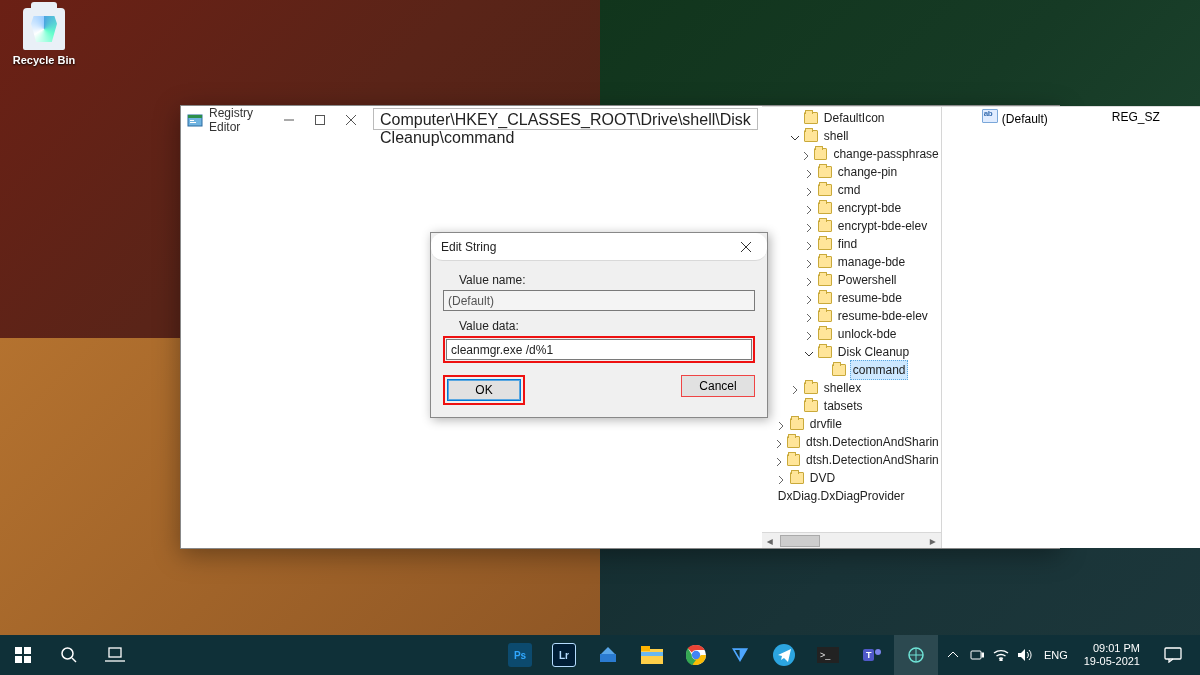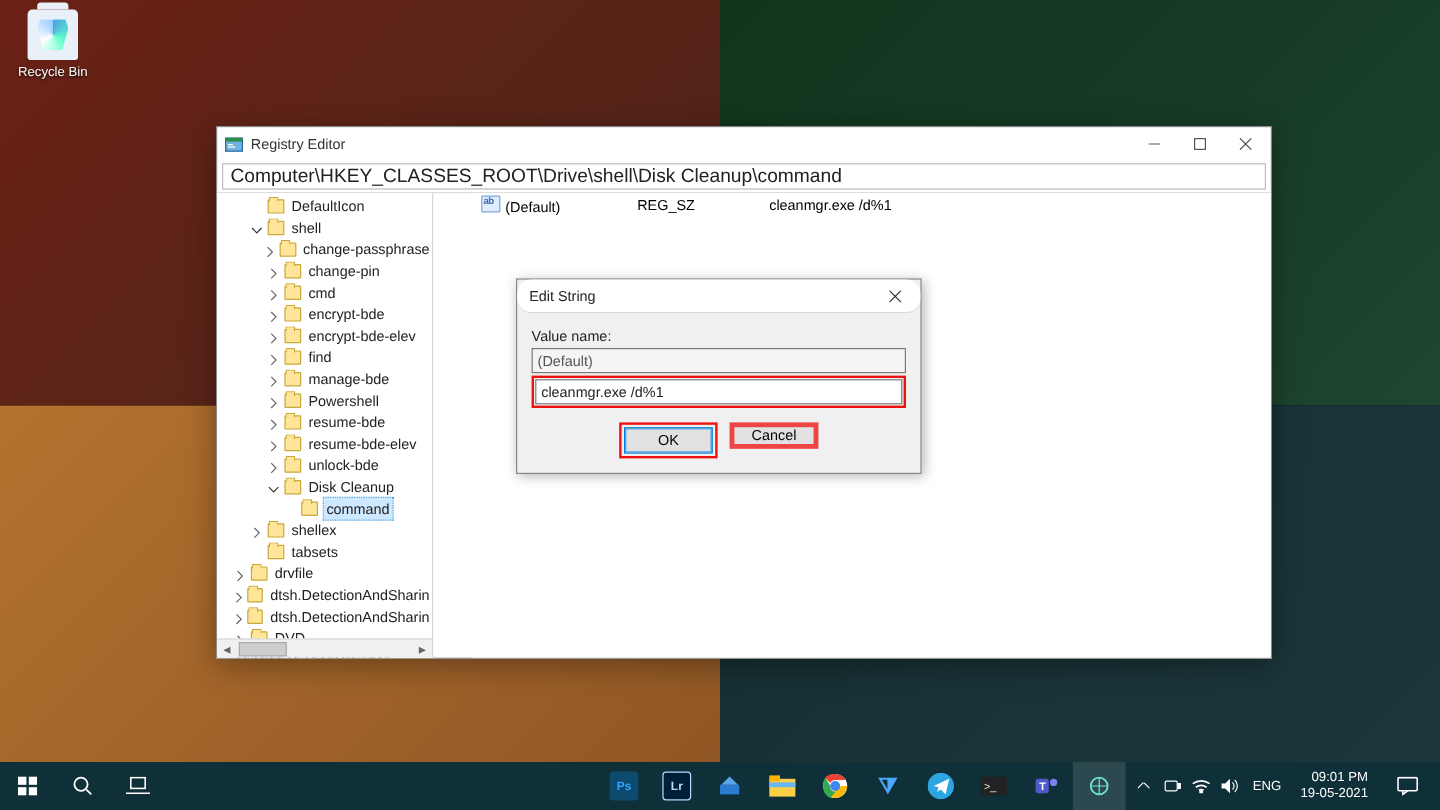--- a/index.html
+++ b/index.html
@@ -9,33 +9,33 @@
   .wallpaper {
     position: absolute; inset: 0;
     display: grid; grid-template-columns: 1fr 1fr; grid-template-rows: 1fr 1fr;
   }
   .wallpaper > div:nth-child(1){ background: linear-gradient(135deg,#6b2015,#5a2418,#4d2317); }
   .wallpaper > div:nth-child(2){ background: linear-gradient(135deg,#11351c,#163a25,#1e4631); }
   .wallpaper > div:nth-child(3){ background: linear-gradient(135deg,#b4722f,#a06329,#8e5625); }
   .wallpaper > div:nth-child(4){ background: linear-gradient(135deg,#132c2e,#193337,#1c373b); }
 
   
-  .desktop-icon { position: absolute; top: 8px; left: 12px; width: 64px; text-align: center; color: #fff; font-size: 11px; text-shadow: 0 1px 2px #000; }
+  .desktop-icon { position: absolute; top: 8px; left: 12px; width: 64px; text-align: center; color: #fff; font-size: 11px; text-shadow: 0 1px 2px #000; font-weight: bold; }
   .desktop-icon .bin {
     width: 42px; height: 42px; margin: 0 auto 4px; background:#e9f0f7; border-radius:4px 4px 2px 2px;
     position:relative; display:flex; align-items:center; justify-content:center;
   }
   .desktop-icon .bin::before{content:"";position:absolute;top:-6px;left:8px;right:8px;height:6px;background:#e9f0f7;border-radius:3px 3px 0 0;}
   .desktop-icon .bin .trash{width:26px;height:26px;background:conic-gradient(#4aa3df,#6fc,#fff,#9cf);clip-path:polygon(10% 0,90% 0,100% 30%,80% 100%,20% 100%,0 30%);}
 
   
   .window {
     position: absolute; left: 180px; top: 105px; width: 880px; height: 444px;
     background: #fff; border: 1px solid #888; box-shadow: 0 6px 24px rgba(0,0,0,.35);
-    display: flex; flex-direction: column;
+    display: flex; flex-direction: row;
   }
   .titlebar { height: 28px; display: flex; align-items: center; padding: 0 2px 0 6px; font-size: 12px; color:#333; }
   .titlebar .appicon { width:16px;height:16px;margin-right:6px;display:inline-flex;align-items:center;justify-content:center;background:#fff; }
   .titlebar .appicon svg{display:block}
   .titlebar .spacer{flex:1}
   .winbtn{width:38px;height:28px;display:flex;align-items:center;justify-content:center;color:#555;}
 
   .menubar{height:22px;display:flex;gap:4px;padding:0 6px;align-items:center;font-size:12px;color:#222;border-top:1px solid #eee;}
   .menubar span{padding:2px 6px;}
   .menubar span u{text-decoration:underline}
@@ -74,26 +74,26 @@
   
   .dialog{
     position:absolute;left:430px;top:232px;width:338px;
     background:#f0f0f0;border:1px solid #888;box-shadow:2px 2px 10px rgba(0,0,0,.3);
     font-size:12px;color:#222;
   }
   .dialog .dtitle{height:28px;display:flex;align-items:center;padding:0 4px 0 10px;background:#fff;border-bottom:1px solid #d9d9d9;border-radius:12px;}
   .dialog .dtitle .spacer{flex:1}
   .dialog .xbtn{width:34px;height:24px;display:flex;align-items:center;justify-content:center;color:#333}
   .dialog .content{padding:10px 12px 12px;}
-  .dialog label{display:block;margin:2px 0 3px;font-size:12px;}
+  .dialog label{display:block;margin:2px 16px 3px;font-size:12px;}
   .dialog input[type=text]{width:100%;height:21px;font-size:12px;padding:1px 4px;border:1px solid #7a7a7a;background:#fff;color:#222;}
   .dialog input.readonly{background:#f4f4f4;color:#555;}
   .dialog .highlight-red{border:2px solid #e11;padding:1px;margin-top:2px;}
-  .dialog .buttons{display:flex;justify-content:center;gap:10px;margin-top:12px;}
-  .dialog button{width:74px;height:22px;font-size:12px;background:#e1e1e1;border:4px solid #ef4444;}
+  .dialog .buttons{display:flex;justify-content:space-between;gap:10px;margin-top:12px;}
+  .dialog button{width:74px;height:22px;font-size:12px;background:#e1e1e1;border:1px solid #ef4444;}
   .dialog .ok-wrap{border:2px solid #e11;padding:2px;}
   .dialog button.default{border:1px solid #0078d7;box-shadow:inset 0 0 0 1px #5aa7e0;}
 
   
   .taskbar{position:absolute;left:0;right:0;bottom:0;height:40px;background:#0f3038;display:flex;align-items:center;color:#fff}
   .tb-item{width:46px;height:40px;display:flex;align-items:center;justify-content:center}
   .tb-apps{display:flex;margin-left:360px}
   .tb-app{width:44px;height:40px;display:flex;align-items:center;justify-content:center;position:relative}
   .tb-tray{margin-left:auto;display:flex;align-items:center;gap:6px;padding-right:6px;font-size:11px}
   .tray-icon{width:18px;height:18px;display:flex;align-items:center;justify-content:center}
@@ -384,20 +384,21 @@
     <div class="xbtn">
         <svg width="10" height="10">
           <line x1="0" y1="0" x2="10" y2="10" stroke="currentColor"></line>
           <line x1="10" y1="0" x2="0" y2="10" stroke="currentColor"></line>
         </svg>
       </div>
   </div>
   <div class="content">
     <label>Value name:</label>
     <input type="text" class="readonly" readonly="" value="(Default)" style="">
+    <label style="margin-top:8px">Value data:</label>
     <div class="highlight-red">
       <input type="text" value="cleanmgr.exe /d%1" style="">
     </div>
     <div class="buttons">
       <div class="ok-wrap">
         <button class="default">OK</button>
       </div>
       <button>Cancel</button>
     </div>
   </div>

